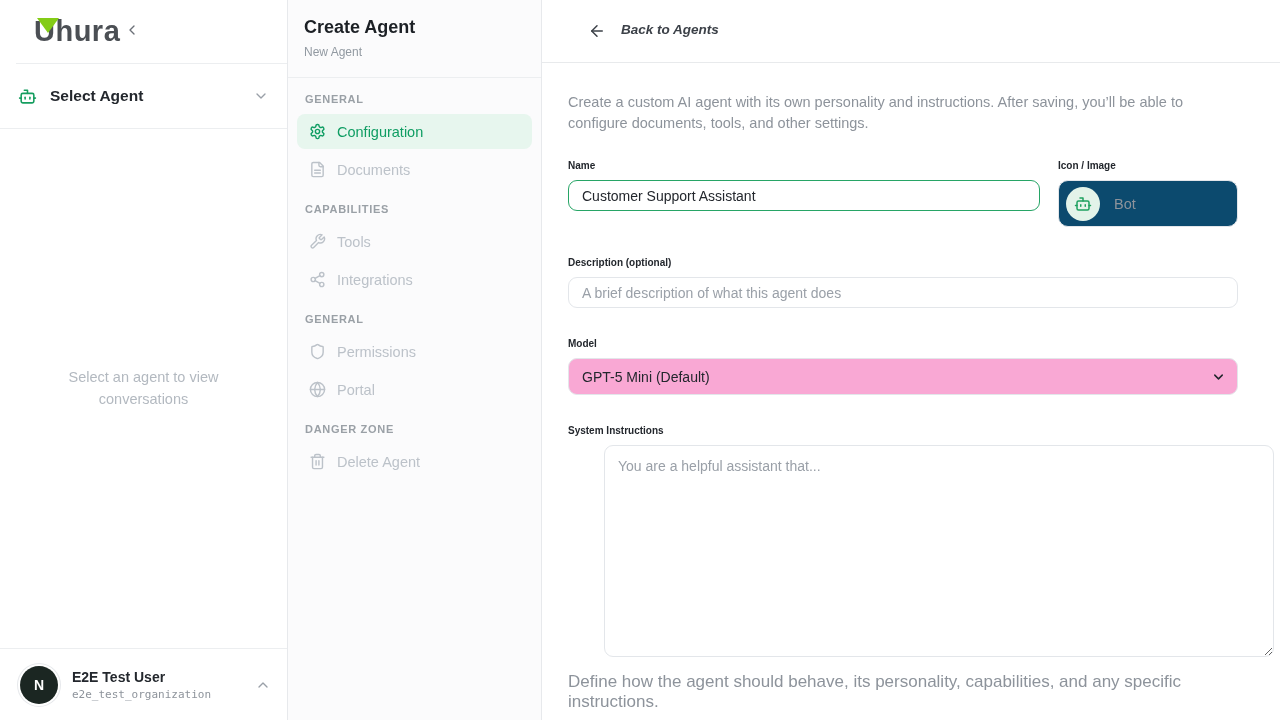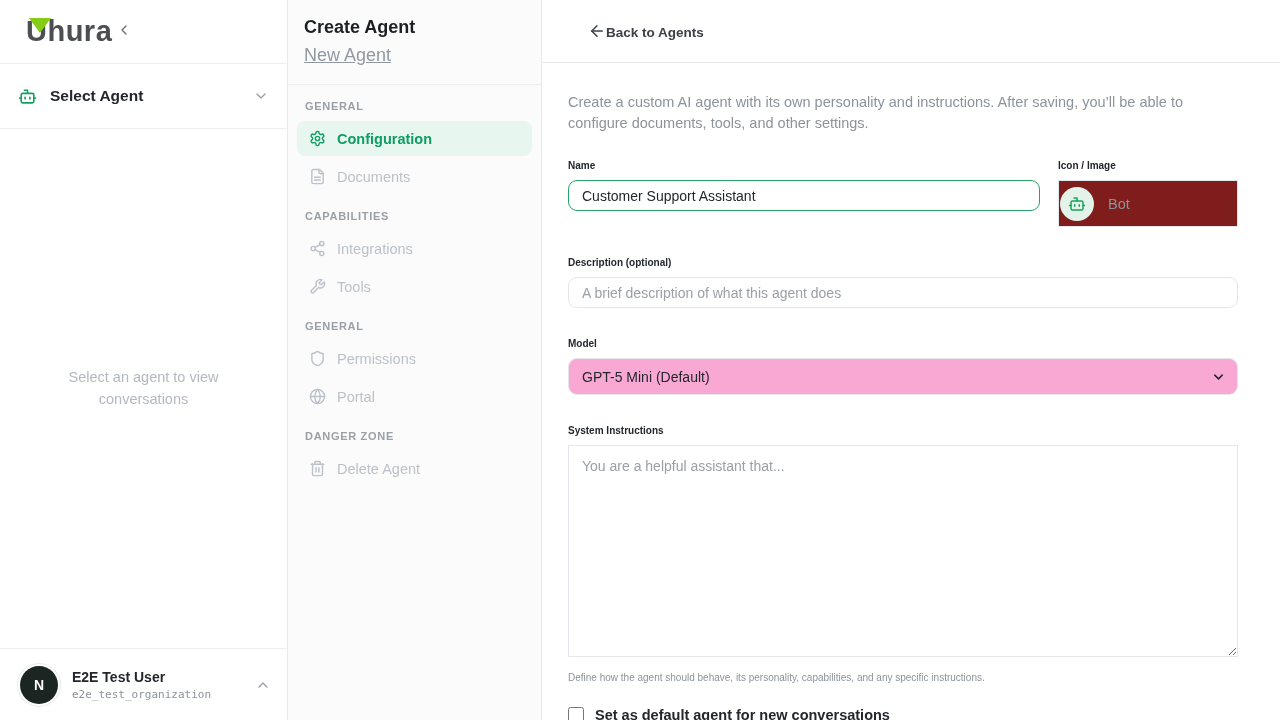--- a/index.html
+++ b/index.html
@@ -4,21 +4,21 @@
 <style>
   * { margin:0; padding:0; box-sizing:border-box; }
   html,body { width:1280px; height:720px; overflow:hidden; background:#fff;
     font-family:"Liberation Sans", sans-serif; color:#23272d; }
   .app { width:1280px; height:720px; display:flex; }
 
   
   .sb1 { width:288px; flex:0 0 288px; background:#fff; border-right:1px solid #e7e9ec;
     display:flex; flex-direction:column; }
   .sb1-header { height:64px; flex:0 0 64px; display:flex; align-items:center;
-    padding:0 14px 0 26px; border-bottom:1px solid #eceef0; }
+    padding:0 14px 0 18px; border-bottom:1px solid #eceef0;margin-left:16px; }
   .logo { position:relative; font-size:29px; font-weight:700; color:#4b4f54; letter-spacing:0.5px; }
   .logo-tri { position:absolute; left:3px; top:3px; width:0; height:0;
     border-left:11px solid transparent; border-right:11px solid transparent;
     border-top:15px solid #84cc16; }
   .icon { display:inline-flex; align-items:center; justify-content:center; }
   .icon svg { display:block; }
   .chev { color:#9aa0a8; }
   .collapse-btn { background:none; border:none; cursor:pointer; padding:4px; color:#6b7077; }
 
   .select-agent { height:65px; flex:0 0 65px; border-bottom:1px solid #eceef0;
@@ -38,72 +38,72 @@
   .user-meta { display:flex; flex-direction:column; gap:3px; }
   .user-name { font-size:14px; font-weight:700; color:#23272d; }
   .user-org { font-family:"DejaVu Sans Mono", monospace; font-size:11px; color:#8d939b; }
   .sb1-footer .chev { margin-left:auto; }
 
   
   .sb2 { width:254px; flex:0 0 254px; background:#fbfbfc; border-right:1px solid #e7e9ec;
     display:flex; flex-direction:column; }
   .sb2-header { padding:17px 16px 18px; border-bottom:1px solid #eceef0; }
   .sb2-title { font-size:18px; font-weight:700; color:#1c2025; }
-  .sb2-subtitle { margin-top:7px; font-size:18px; color:#9199a1;text-decoration:underline; }
+  .sb2-subtitle { margin-top:7px; font-size:12px; color:#9199a1; }
   .nav { padding:15px 9px; display:flex; flex-direction:column; }
   .nav-label { font-size:11px; font-weight:700; letter-spacing:0.7px; color:#9aa0a6;
     padding:0 8px; margin:13px 0 9px; }
   .nav-label:first-child { margin-top:0; }
   .nav-item { display:flex; align-items:center; gap:11px; height:35px; padding:0 12px;
     border-radius:8px; font-size:14.5px; color:#bcc2c9; cursor:pointer; margin-bottom:3px; }
-  .nav-item.active { background:#e7f6ee; color:#0f9d63; font-weight:700; }
+  .nav-item.active { background:#e7f6ee; color:#0f9d63; font-weight:400; }
   .nav-item .icon { color:inherit; }
 
   
   .main { flex:1; display:flex; flex-direction:column; background:#fff; min-width:0; }
   .main-header { height:63px; flex:0 0 63px; border-bottom:1px solid #e8eaec;
     display:flex; align-items:center; padding-left:46px; }
-  .back-btn { display:flex; align-items:flex-end; background:none; border:none;
-    cursor:pointer; color:#3c4148; font-family:inherit; }
+  .back-btn { display:flex; align-items:flex-start; gap:15px; background:none; border:none;
+    cursor:pointer; color:#3c4148; font-family:inherit;font-style:italic; }
   .back-btn .label { font-size:13.5px; font-weight:700; color:#3c4148; }
 
   .content { padding:29px 42px 0 26px; }
   .intro { color:#8d939b; font-size:14.5px; line-height:1.42; max-width:676px; margin-bottom:25px; }
 
   .flabel { display:block; font-size:10px; font-weight:700; color:#23272d;
     line-height:16px; margin-bottom:6px; }
   .row { display:flex; gap:18px; margin-bottom:28px; }
   .col-name { width:472px; }
   .col-icon { width:180px; }
 
   .tinput { width:100%; height:31px; border:1px solid #e3e6ea; border-radius:9px;
     padding:0 13px; font-size:14px; color:#23272d; background:#fff; outline:none;
     font-family:inherit; }
   .tinput::placeholder, .tarea::placeholder { color:#9aa0a8; }
   .tinput.focused { border:1.5px solid #27a566; }
 
-  .icon-btn { width:180px; height:47px; border:1px solid #e3e6ea; border-radius:0;
-    background:#7f1d1d; display:flex; align-items:center; gap:14px; padding:0 1px;
+  .icon-btn { width:180px; height:47px; border:1px solid #e3e6ea; border-radius:10px;
+    background:#0c4a6e; display:flex; align-items:center; gap:14px; padding:0 7px;
     cursor:pointer; font-family:inherit; }
   .icon-circle { width:34px; height:34px; border-radius:50%; background:#e3f3e9;
     display:flex; align-items:center; justify-content:center; color:#1ea15f; flex:0 0 34px; }
   .icon-btn-label { font-size:14.5px; color:#8d939b; }
 
   .field { margin-bottom:28px; }
   .selwrap { position:relative; }
   .tselect { width:100%; height:37px; border:1px solid #e3e6ea; border-radius:9px;
     background:#f9a8d4; padding:0 13px; font-size:14px; color:#23272d; appearance:none;
     -webkit-appearance:none; outline:none; cursor:pointer; font-family:inherit; }
   .selwrap .chevdn { position:absolute; right:12px; top:50%; transform:translateY(-50%);
     pointer-events:none; color:#23272d; }
 
-  .tarea { width:100%; height:212px; border:1px solid #e3e6ea; border-radius:0;
+  .tarea { width:100%; height:212px; border:1px solid #e3e6ea; border-radius:9px;
     padding:11px 13px; font-size:14px; color:#23272d; background:#fff; resize:vertical;
-    outline:none; font-family:inherit; line-height:1.4; }
-  .helper { margin-top:11px; font-size:10px; color:#8d939b; }
+    outline:none; font-family:inherit; line-height:1.4;margin-left:36px; }
+  .helper { margin-top:11px; font-size:17px; color:#8d939b; }
 
   .check-row { margin-top:24px; display:flex; align-items:center; gap:11px; }
   .check-row input { width:16px; height:16px; accent-color:#0f9d63; cursor:pointer; }
   .check-label { font-size:14.5px; font-weight:700; color:#23272d; cursor:pointer; }
 </style>
 </head>
 <body>
 
 <div class="app">
 
@@ -183,36 +183,36 @@
               <path d="M16 17H8"></path>
             </svg>
         </span>
         <span>Documents</span>
       </div>
 
       <div class="nav-label">CAPABILITIES</div>
       <div class="nav-item">
         <span class="icon">
           <svg width="17" height="17" viewBox="0 0 24 24" fill="none" stroke="currentColor" stroke-width="2" stroke-linecap="round" stroke-linejoin="round">
+              <path d="M14.7 6.3a1 1 0 0 0 0 1.4l1.6 1.6a1 1 0 0 0 1.4 0l3.77-3.77a6 6 0 0 1-7.94 7.94l-6.91 6.91a2.12 2.12 0 0 1-3-3l6.91-6.91a6 6 0 0 1 7.94-7.94l-3.76 3.76z"></path>
+            </svg>
+        </span>
+        <span>Tools</span>
+      </div>
+      <div class="nav-item">
+        <span class="icon">
+          <svg width="17" height="17" viewBox="0 0 24 24" fill="none" stroke="currentColor" stroke-width="2" stroke-linecap="round" stroke-linejoin="round">
               <circle cx="18" cy="5" r="3"></circle>
               <circle cx="6" cy="12" r="3"></circle>
               <circle cx="18" cy="19" r="3"></circle>
               <line x1="8.59" x2="15.42" y1="13.51" y2="17.49"></line>
               <line x1="15.41" x2="8.59" y1="6.51" y2="10.49"></line>
             </svg>
         </span>
         <span>Integrations</span>
-      </div>
-      <div class="nav-item">
-        <span class="icon">
-          <svg width="17" height="17" viewBox="0 0 24 24" fill="none" stroke="currentColor" stroke-width="2" stroke-linecap="round" stroke-linejoin="round">
-              <path d="M14.7 6.3a1 1 0 0 0 0 1.4l1.6 1.6a1 1 0 0 0 1.4 0l3.77-3.77a6 6 0 0 1-7.94 7.94l-6.91 6.91a2.12 2.12 0 0 1-3-3l6.91-6.91a6 6 0 0 1 7.94-7.94l-3.76 3.76z"></path>
-            </svg>
-        </span>
-        <span>Tools</span>
       </div>
 
       <div class="nav-label">GENERAL</div>
       <div class="nav-item">
         <span class="icon">
           <svg width="17" height="17" viewBox="0 0 24 24" fill="none" stroke="currentColor" stroke-width="2" stroke-linecap="round" stroke-linejoin="round">
               <path d="M20 13c0 5-3.5 7.5-7.66 8.95a1 1 0 0 1-.67-.01C7.5 20.5 4 18 4 13V6a1 1 0 0 1 1-1c2 0 4.5-1.2 6.24-2.72a1 1 0 0 1 1.52 0C14.51 3.81 17 5 19 5a1 1 0 0 1 1 1z"></path>
             </svg>
         </span>
         <span>Permissions</span>

